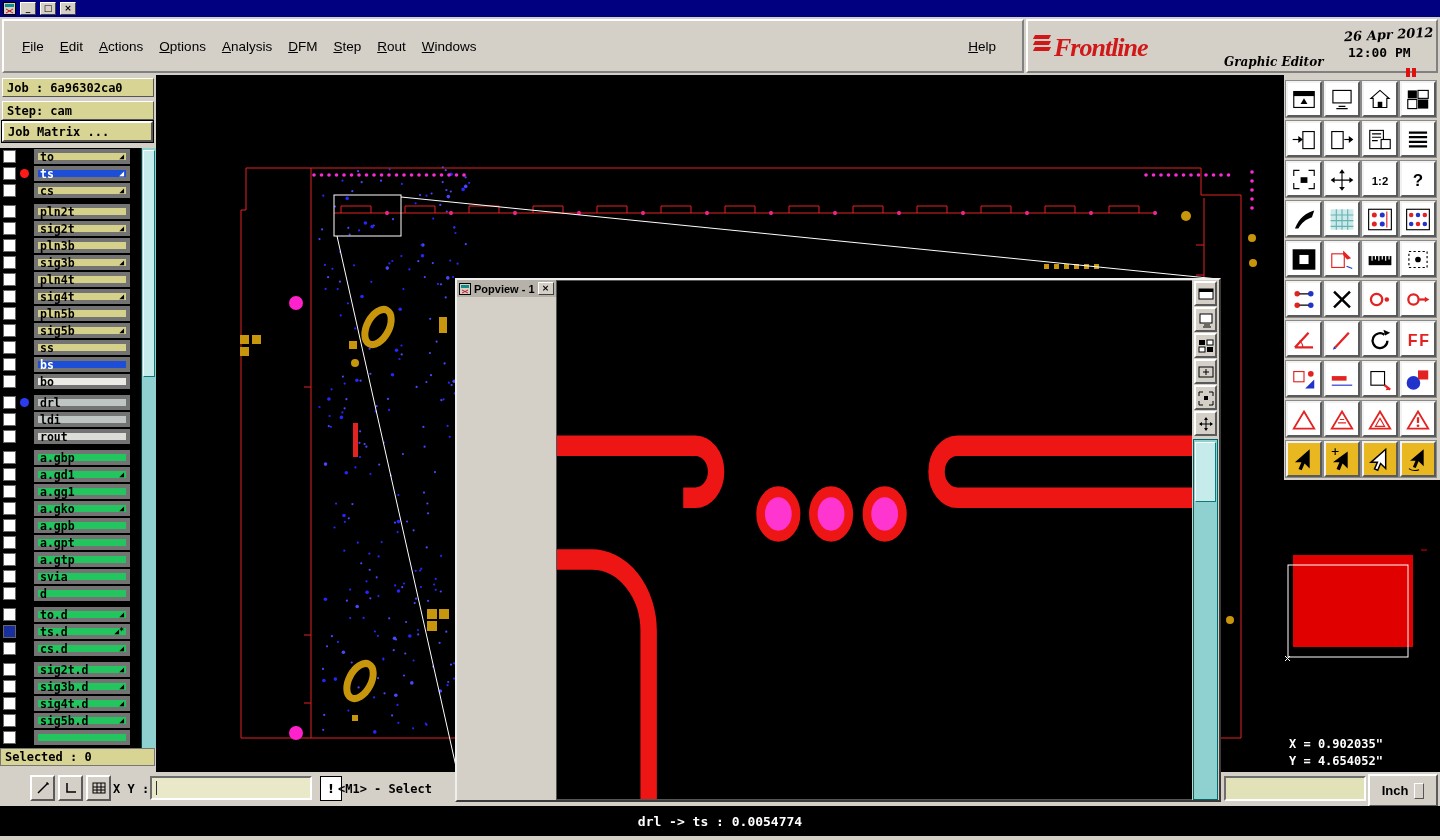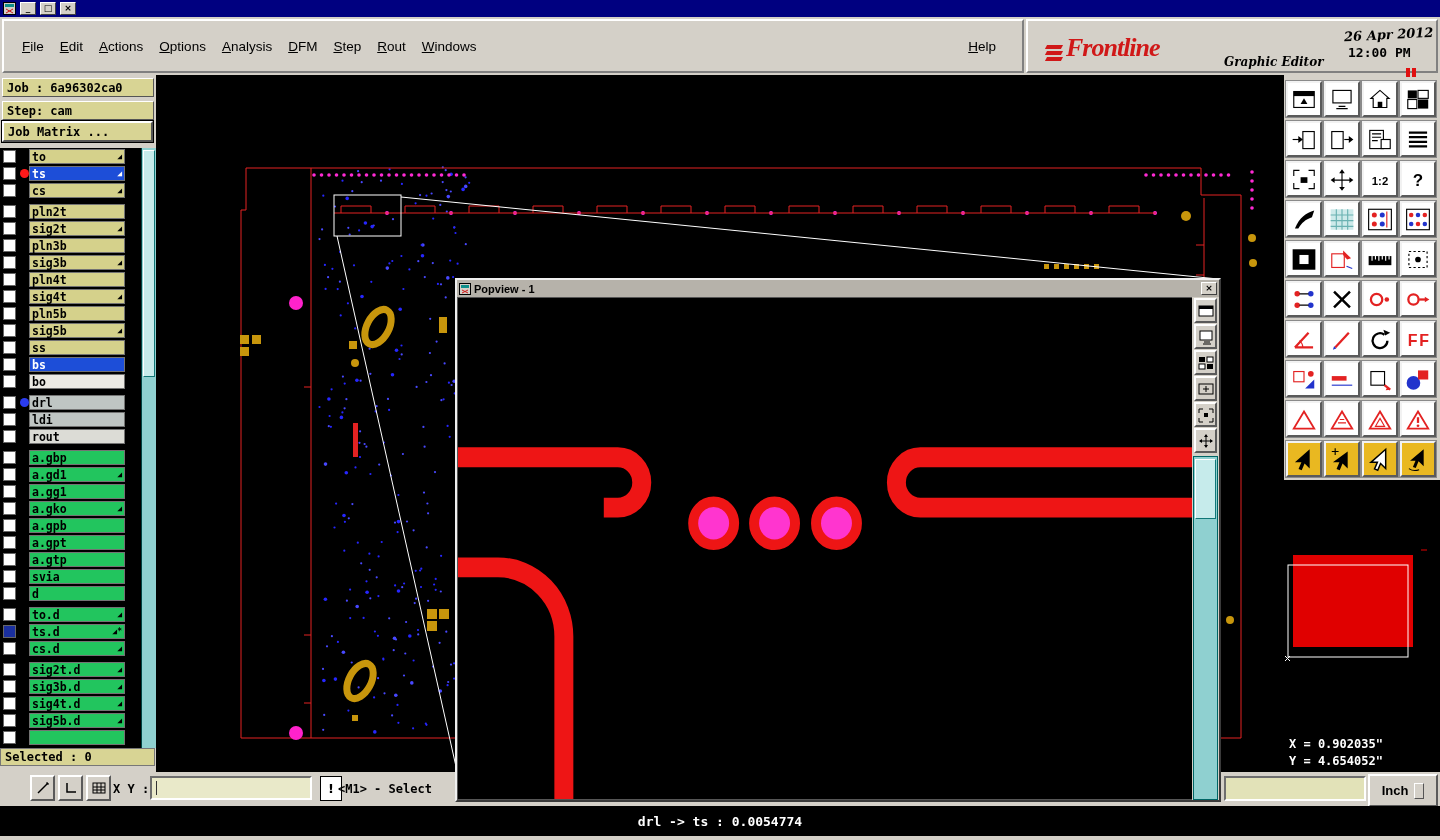--- a/index.html
+++ b/index.html
@@ -15,21 +15,21 @@
 
   
   .header{position:absolute;left:0;top:17px;width:1440px;height:58px;background:#d4d0c8}
   .menubar{position:absolute;left:2px;top:2px;width:1022px;height:54px;box-sizing:border-box;
            display:flex;align-items:center;gap:16px;padding-left:18px;
            border:2px solid;border-color:#ffffff #808080 #808080 #ffffff}
   .menu-item{font:13.5px "Liberation Sans",sans-serif;color:#000;cursor:default;white-space:nowrap}
   .menu-help{margin-left:auto;margin-right:26px}
   .brand{position:absolute;left:1026px;top:2px;width:412px;height:54px;box-sizing:border-box;
          border:2px solid;border-color:#ffffff #808080 #808080 #ffffff}
-  .fl-logo{position:absolute;left:18px;top:12px;display:flex;align-items:flex-end}
+  .fl-logo{position:absolute;left:6px;top:12px;display:flex;align-items:flex-start}
   .fl-bars{display:inline-block;margin-right:4px}
   .fl-bars i{display:block;width:16px;height:4px;background:#d01818;margin:2px 0;transform:skewX(-28deg)}
   .fl-text{font:italic bold 26px "Liberation Serif",serif;color:#d01818;letter-spacing:-1px}
   .gen-title{position:absolute;left:166px;top:4px;font:bold 24px "DejaVu Serif",serif;color:#000;white-space:nowrap}
   .gen-sub{position:absolute;left:196px;top:34px;font:italic bold 12px "DejaVu Serif",serif;color:#000}
   .gen-date{position:absolute;left:316px;top:6px;font:italic bold 13px "DejaVu Serif",serif;transform:rotate(-3deg);white-space:nowrap}
   .gen-time{position:absolute;left:320px;top:24px;font:bold 13px "DejaVu Sans Mono",monospace;white-space:nowrap}
   .pause{position:absolute;left:378px;top:42px}
   .pause i{display:inline-block;width:4px;height:9px;background:#e01010;margin-right:2px}
 
@@ -41,21 +41,21 @@
   .matrixbtn{position:absolute;left:2px;top:46px;width:151px;height:21px;background:#d8d494;
              border:2px solid;border-color:#fff #555 #555 #fff;outline:1px solid #000;
              font:bold 12px "DejaVu Sans Mono",monospace;text-align:left;padding:0 0 0 4px}
   .layerwrap{position:absolute;left:0;top:73px;width:156px;height:600px;background:#000;display:flex;overflow:hidden}
   .layercol{width:142px;overflow:hidden}
   .lrow{display:flex;align-items:center;height:17px;background:#000}
   .lsp{height:4px;background:#000}
   .lchk{width:11px;height:11px;background:#fff;border:1px solid #666;margin-left:3px;flex:0 0 auto}
   .lchk.navy{background:#1a2f9e}
   .ldot{width:9px;height:9px;border-radius:50%;margin-left:4px;flex:0 0 auto}
-  .lbtn{flex:0 0 96px;height:15px;box-sizing:border-box;border:1px solid #737373;
+  .lbtn{flex:0 0 96px;height:15px;margin-left:5px;box-sizing:border-box;border:4px solid #737373;
         font:bold 11.5px "DejaVu Sans Mono",monospace;display:flex;align-items:center;padding:0 2px;color:#000}
   .lbtn .mk{margin-left:auto;font-style:normal;font-size:8px;line-height:8px}
   .s-khaki{background:#d5d18b}.s-tealdark{background:#1d4ed8;color:#fff}
   .s-teal{background:#22c55e}.s-gray{background:#bfc5c3}.s-light{background:#dcdcd6}.s-white{background:#eceae4}
   .lscroll{width:14px;background:#8fd0d0;border-left:1px solid #044;position:relative}
   .lthumb{position:absolute;left:1px;right:1px;top:2px;height:225px;background:#c6ebeb;
           border:1px solid;border-color:#fff #177 #177 #fff}
   .selbar{position:absolute;left:0;top:673px;width:155px;height:18px;background:#d8d494;border:1px solid #777;
           box-sizing:border-box;font:bold 12px/16px "DejaVu Sans Mono",monospace;padding-left:4px}
 
@@ -70,21 +70,21 @@
       outline:1px solid #8a8a8a;padding:0;display:flex;align-items:center;justify-content:center}
   .tb svg{width:28px;height:25px}
   .tb.yellow{background:#e9b821}
   .rpanel{position:absolute;left:1284px;top:480px;width:156px;height:292px;background:#000}
   .coordx,.coordy{position:absolute;left:5px;color:#fff;font:bold 12px "DejaVu Sans Mono",monospace;white-space:nowrap}
   .coordx{top:257px}.coordy{top:274px}
 
   
   .popup{position:absolute;left:455px;top:278px;width:766px;height:524px;background:#d4d0c8;z-index:10;
          border:2px solid;border-color:#efefef #3a3a3a #3a3a3a #efefef;box-sizing:border-box;
-         display:flex;flex-direction:column}
+         display:flex;flex-direction:row}
   .ptitle{height:17px;background:#b6b2aa;display:flex;align-items:center;gap:3px;padding:0 2px;flex:0 0 auto}
   .ptitle .pt{flex:1;font:bold 11px "Liberation Sans",sans-serif;color:#000}
   .pbody{flex:1;display:flex;min-height:0}
   .pcanvas{flex:1;background:#000;position:relative;border:1px solid #555;border-right:none}
   .pcanvas svg{position:absolute;left:0;top:0;width:100%;height:100%}
   .pside{width:27px;display:flex;flex-direction:column;align-items:center;padding-top:1px}
   .ps-btn{width:23px;height:25px;background:#d4d0c8;border:2px solid;border-color:#fff #5a5a5a #5a5a5a #fff;
           padding:0;margin-bottom:1px;display:flex;align-items:center;justify-content:center}
   .ps-btn svg{width:18px;height:16px}
   .ps-track{flex:1;width:23px;background:#8fd0d0;border:1px solid #066;position:relative;margin-top:2px}

